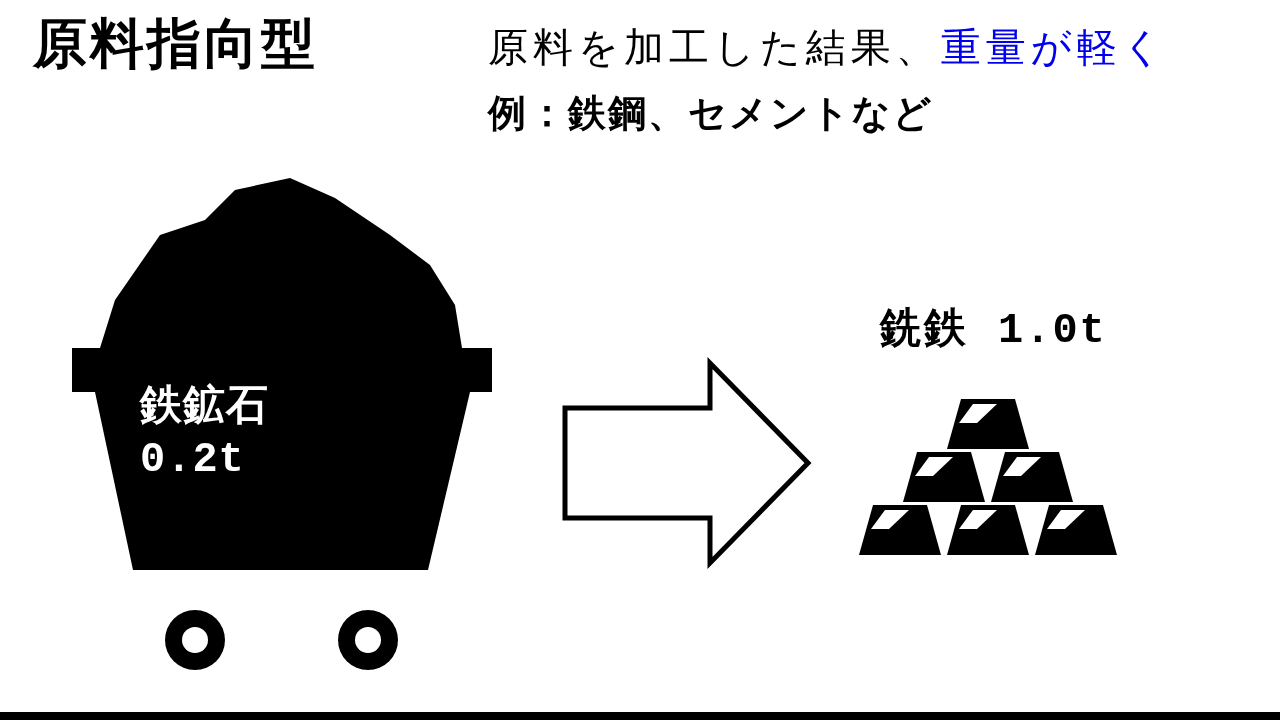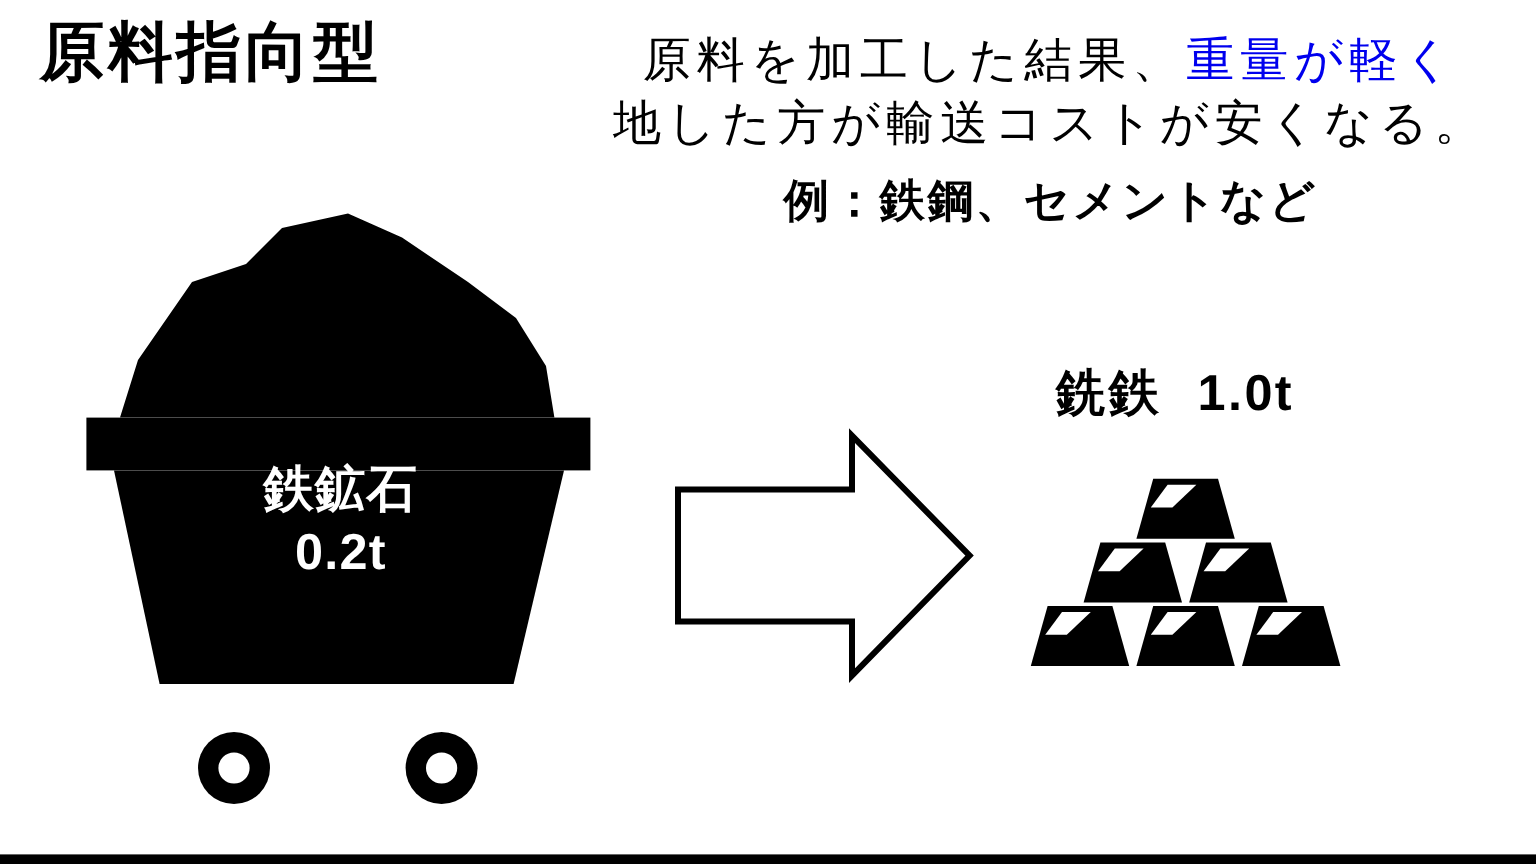--- a/index.html
+++ b/index.html
@@ -5,41 +5,41 @@
   :root{
     --highlight:#0000ee;
     --ink:#000000;
   }
   html,body{margin:0;padding:0;background:#ffffff;}
   .stage{
     position:relative;
     width:1280px;height:720px;
     background:#ffffff;
     overflow:hidden;
-    font-family:Liberation Sans, sans-serif;
+    font-family:Liberation Mono, monospace;
     color:var(--ink);
   }
   .slide-title{
     position:absolute;left:33px;top:8px;
     font-size:54px;font-weight:bold;letter-spacing:3px;
   }
   .paragraph{
     position:absolute;left:488px;top:24px;width:775px;
-    font-size:40px;line-height:53px;letter-spacing:5px;text-align:center;
+    font-size:40px;line-height:53px;letter-spacing:5px;
   }
   .paragraph .blue{color:var(--highlight);}
   .example-line{
     font-weight:bold;letter-spacing:2px;font-size:38px;margin-top:12px;
   }
   .cart-svg{position:absolute;left:65px;top:168px;}
   .cart-text{
     position:absolute;left:140px;top:382px;width:288px;
     color:#ffffff;font-weight:bold;font-size:42px;letter-spacing:1px;
   }
-  .cart-row{display:flex;justify-content:center;height:52px;line-height:52px;}
+  .cart-row{display:flex;justify-content:flex-start;height:52px;line-height:52px;}
   .arrow-svg{position:absolute;left:560px;top:355px;}
   .ingots-svg{position:absolute;left:845px;top:395px;}
   .product-title{
     position:absolute;left:880px;top:300px;
     font-size:42px;font-weight:bold;letter-spacing:2px;
   }
   .product-title .val{margin-left:30px;}
   .bottom-bar{
     position:absolute;left:0;top:712px;width:1280px;height:8px;
     background:#000000;
@@ -47,21 +47,20 @@
 </style>
 </head>
 <body>
 
 <div class="stage">
 
   <div class="slide-title">原料指向型</div>
 
   <div class="paragraph">
     <div><span>原料を加工した結果、</span><span class="blue">重量が軽く</span></div>
-    <div><span>地した方が輸送コストが安くなる。</span></div>
     <div class="example-line">例：鉄鋼、セメントなど</div>
   </div>
 
   <svg class="cart-svg" width="430" height="510" viewBox="0 0 430 510" aria-hidden="true">
 
     <polygon fill="#000000" points="35,180 50,132 95,67 140,52 170,22 225,10 270,30 325,67 365,97 390,137 397,180"></polygon>
 
     <rect fill="#000000" x="7" y="180" width="420" height="44"></rect>
 
     <polygon fill="#000000" points="30,224 405,224 363,402 68,402"></polygon>

